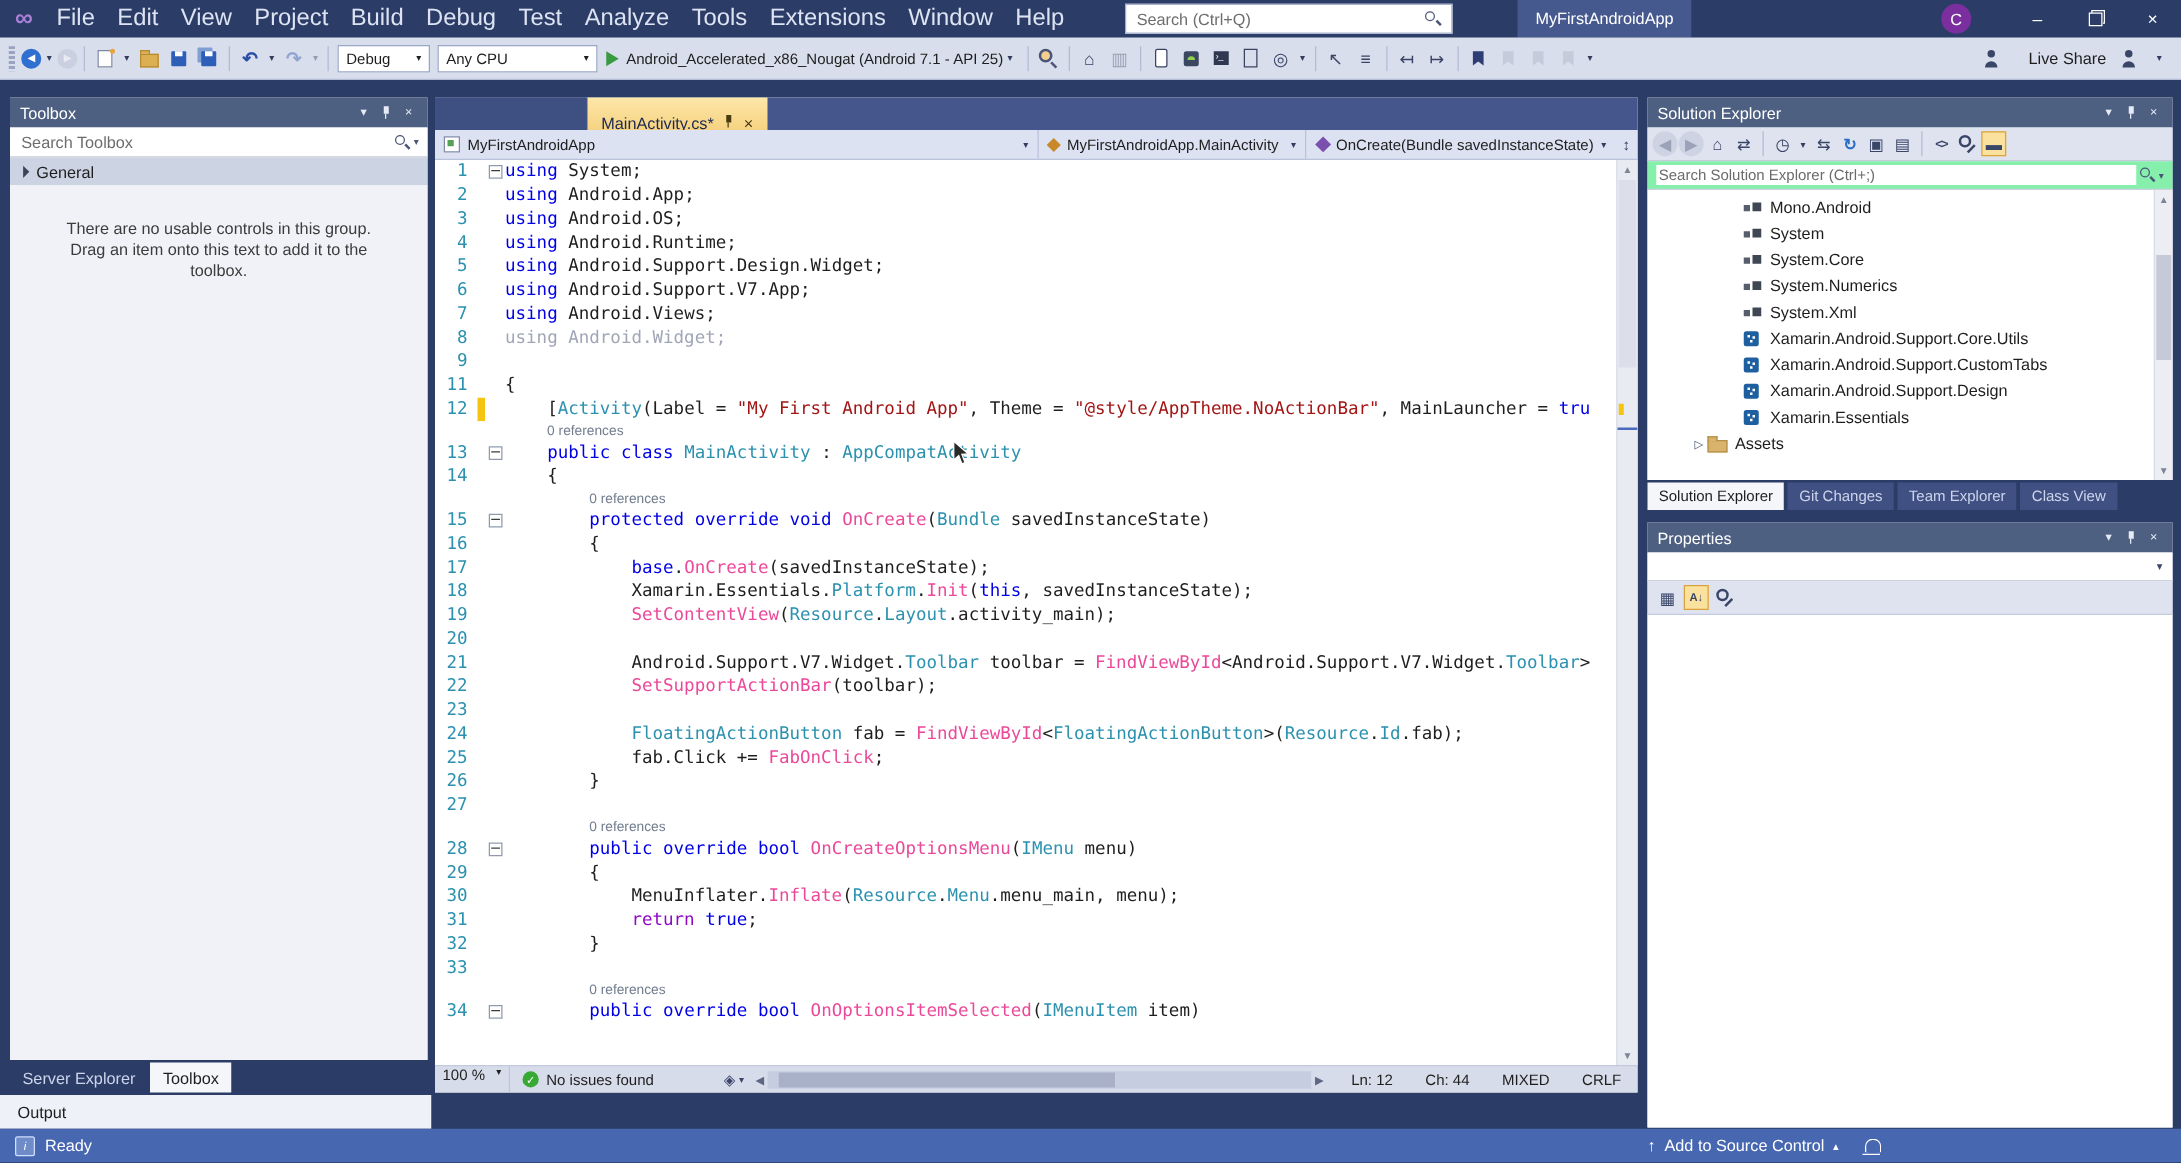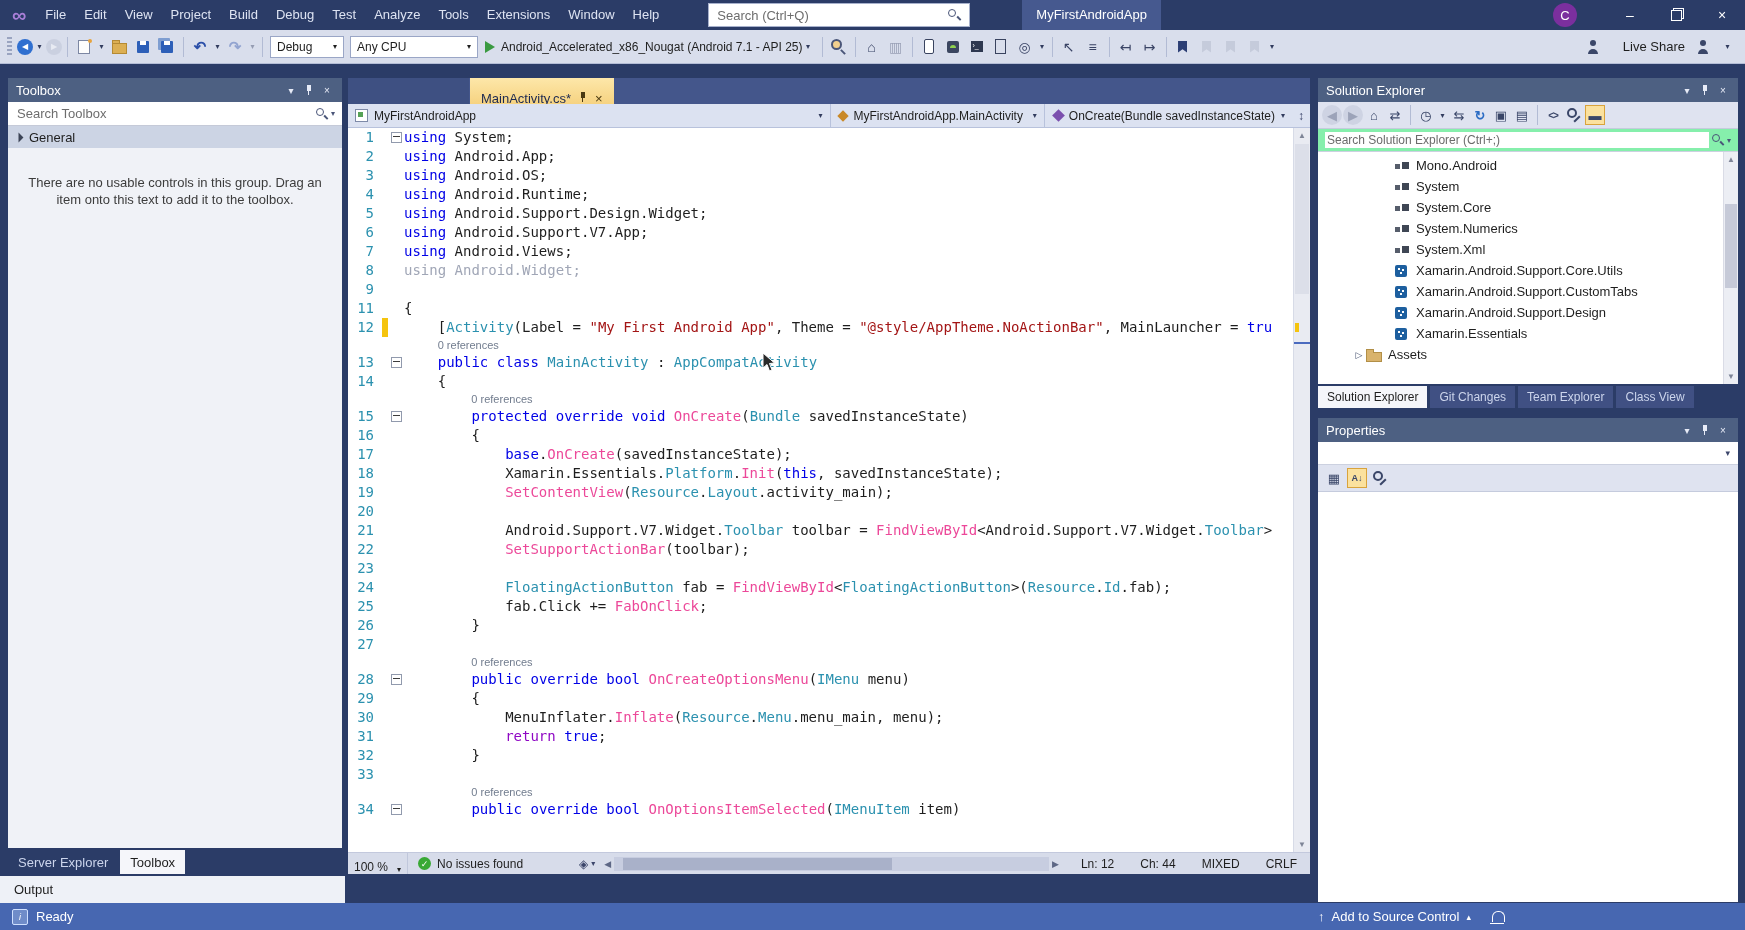--- a/index.html
+++ b/index.html
@@ -3,21 +3,21 @@
 <meta charset="utf-8">
 <style>
   html,body{margin:0;padding:0}
   body{width:1745px;height:930px;position:relative;overflow:hidden;background:#2b3c67;
        font-family:"Liberation Sans",sans-serif;-webkit-font-smoothing:antialiased}
   
   .titlebar{position:absolute;left:0;top:0;width:1745px;height:30px;background:#2b3c67;
             display:flex;align-items:center;color:#dde3f2}
   .vslogo{margin:0 10px 0 12px;color:#a97fd8;font-size:20px;font-weight:bold;line-height:30px}
   .menus{display:flex;height:30px}
-  .menu{padding:0 9px;font-size:13px;line-height:30px;cursor:default}
+  .menu{padding:0 9px;font-size:19px;line-height:30px;cursor:default}
   .tb-search{margin-left:40px;width:248px;height:22px;background:#fff;border:1px solid #a7b1cc;
              display:flex;align-items:center;padding:0 6px}
   .tb-search input{flex:1;border:none;outline:none;background:transparent;font:13px "Liberation Sans",sans-serif;color:#595959}
   .tb-search input::placeholder{color:#6d6d6d}
   .win-title{margin-left:52px;height:30px;line-height:30px;padding:0 14px;background:#46598f;color:#fff;font-size:13px}
   .tb-right{margin-left:auto;display:flex;align-items:center;height:30px}
   .avatar{width:24px;height:24px;border-radius:50%;background:#7b2f9e;color:#fff;font-size:13px;
           display:flex;align-items:center;justify-content:center;margin-right:30px}
   .winbtn{width:46px;height:30px;display:flex;align-items:center;justify-content:center;color:#fff;font-size:14px}
   .rest::before{content:"";width:9px;height:9px;border:1px solid #fff;display:block;box-shadow:2px -2px 0 -1px #2b3c67,2px -2px 0 0 #fff}
@@ -81,21 +81,21 @@
   .tbx-search{height:23px;background:#fff;border-bottom:1px solid #c5cad8;display:flex;align-items:center;
               padding:0 7px;flex:none}
   .tbx-search input{flex:1;border:none;outline:none;font:13px "Liberation Sans",sans-serif;color:#15803d}
   .tbx-search input::placeholder{color:#6d6d6d}
   .mini-lens{width:12px;height:12px;position:relative;flex:none;margin:0 3px}
   .mini-lens::before{content:"";width:6px;height:6px;border:1.5px solid #4a5578;border-radius:50%;display:block}
   .mini-lens::after{content:"";position:absolute;width:1.5px;height:5px;background:#4a5578;transform:rotate(-45deg);bottom:0;right:1px}
   .tbx-group{height:22px;background:#ccd4e4;display:flex;align-items:center;font-size:13px;color:#1e1e1e;
              padding-left:7px;gap:7px;flex:none}
   .tri-exp{width:0;height:0;border-left:7px solid transparent;border-top:7px solid #3c4456;transform:rotate(45deg)}
-  .tbx-body{flex:1;background:#f0f2f7;padding:26px 7px 0;box-sizing:border-box}
+  .tbx-body{flex:1;background:#f0f2f7;padding:26px 32px 0;box-sizing:border-box}
   .tbx-empty{font-size:13px;color:#3c3c3c;text-align:center;line-height:17px}
   .dock-tabs{position:absolute;display:flex;gap:2px}
   .tbx-tabs{left:8px;top:850px;height:24px}
   .dtabb{padding:0 10px;font-size:13px;display:flex;align-items:center}
   .dtabb.on{background:#f5f6fa;color:#1e1e1e}
   .dtabb.off{color:#ccd5ec}
   
   .editor{left:348px;top:78px;width:962px;height:796px;background:#fff}
   .tabstrip{height:26px;background:#44568b;display:flex;flex:none}
   .dtab{height:42px;display:flex;align-items:center;padding:16px 11px;font-size:13px;gap:7px}
@@ -126,21 +126,21 @@
   .tk-k{color:#0000e6}.tk-c{color:#8f08c4}.tk-t{color:#2b91af}.tk-s{color:#a31515}
   .tk-m{color:#ec4899}.tk-g{color:#a0a6b6}.tk-p{color:#1e1e1e}
   .vscroll{position:absolute;right:0;top:0;bottom:0;width:16px;background:#e9ebf2;border-left:1px solid #d7dbe7}
   .vs-up,.vs-dn{position:absolute;left:0;right:0;text-align:center;font-size:8px;color:#7e8597}
   .vs-up{top:3px}.vs-dn{bottom:3px}
   .vs-thumb{position:absolute;left:1px;right:1px;top:16px;height:150px;background:#dcdfe9}
   .vs-chg{position:absolute;left:1px;width:4px;top:27%;height:9px;background:#f5c40e}
   .vs-caret{position:absolute;left:0;right:0;top:29.5%;height:2px;background:#4b6bbf}
   .estatus{height:22px;background:#d7dcea;border-top:1px solid #c3c9dd;display:flex;align-items:center;
            font-size:12px;color:#1e1e1e;flex:none;box-sizing:border-box}
-  .zoombox{width:60px;height:100%;display:flex;align-items:flex-end;justify-content:space-between;
+  .zoombox{width:60px;height:100%;display:flex;align-items:flex-start;justify-content:space-between;
            padding:0 6px;border-right:1px solid #c0c7db;box-sizing:border-box}
   .okc{width:13px;height:13px;border-radius:50%;background:#39a935;color:#fff;font-size:9px;display:flex;
        align-items:center;justify-content:center;margin:0 6px 0 10px}
   .diamond{margin-left:56px;color:#3c466b;font-size:12px;display:flex;align-items:center;gap:3px}
   .hsb{flex:1;display:flex;align-items:center;height:100%;margin:0 6px}
   .hsb-ar{font-size:9px;color:#5d6785;padding:0 3px}
   .hsb-track{flex:1;height:14px;background:#c7cde0;position:relative}
   .hsb-thumb{position:absolute;left:2%;width:62%;top:1px;bottom:1px;background:#a9b1c9}
   .ecell{padding:0 13px;white-space:nowrap}
   

